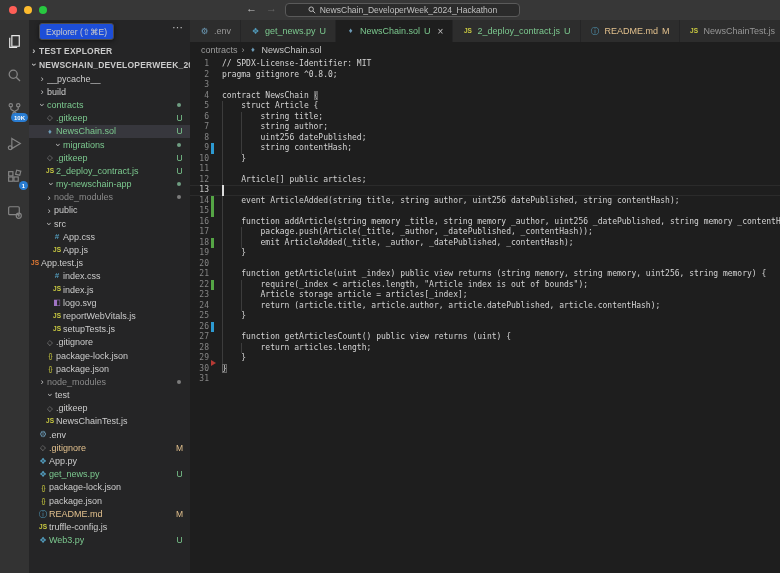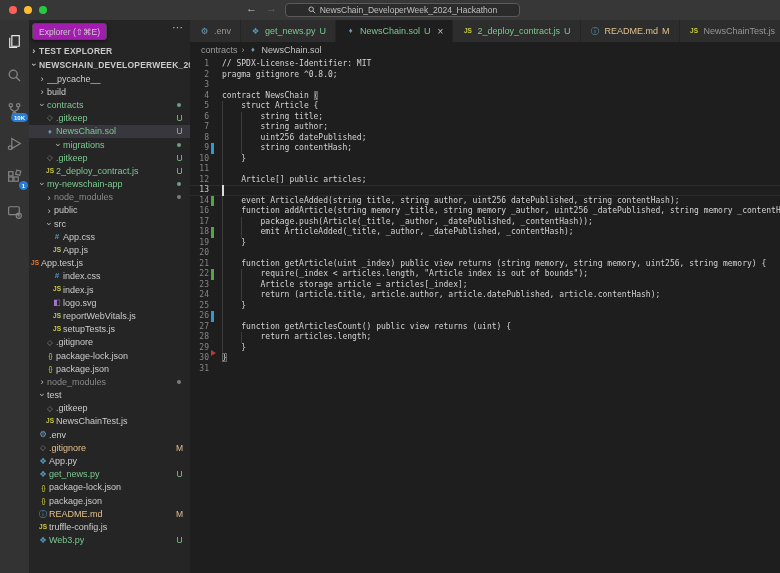--- a/index.html
+++ b/index.html
@@ -26,22 +26,22 @@
   .activitybar { width:29px; background:#333333; flex:none; padding-top:4px; }
   .abar-item { height:34px; display:flex; align-items:center; justify-content:center; position:relative;
     color:#858585; cursor:pointer; }
   .abar-item.active { color:#e7e7e7; }
   .badge { position:absolute; bottom:4px; right:1px; background:#2a7dd2; color:#fff; font-size:6px;
     font-weight:bold; border-radius:7px; padding:1.5px 3px; line-height:1; }
 
   
   .sidebar { width:161px; background:#252526; flex:none; position:relative; overflow:hidden; }
   .sb-head { height:24px; position:relative; }
-  .tooltip { position:absolute; top:3px; left:3px; padding:2.5px 6px; border:1px solid #4b4b4b;
-    background:#a21caf; border-radius:3px; color:#cccccc; font-size:8.5px; box-shadow:0 1px 4px rgba(0,0,0,.5);
+  .tooltip { position:absolute; top:3px; left:10px; padding:2.5px 6px; border:1px solid #4b4b4b;
+    background:#1d4ed8; border-radius:3px; color:#cccccc; font-size:8.5px; box-shadow:0 1px 4px rgba(0,0,0,.5);
     white-space:nowrap; z-index:5; }
   .more-dots { position:absolute; right:7px; top:1px; color:#bbbbbb; font-size:11px; cursor:pointer; }
   .section { height:14px; display:flex; align-items:center; font-weight:bold; font-size:8.5px;
     color:#cacaca; letter-spacing:.2px; cursor:pointer; white-space:nowrap; overflow:hidden; }
   .section .chev { flex:none; }
   .srow { height:13.2px; display:flex; align-items:center; padding-right:5px; cursor:pointer;
     font-size:9px; color:#cccccc; white-space:nowrap; }
   .srow.sel { background:#37373d; }
   .chev { width:10px; flex:none; color:#c0c0c0; font-size:9.5px; text-align:center; display:inline-block; line-height:1; }
   .chev.exp { transform:rotate(90deg); }
@@ -204,21 +204,21 @@
           <div class="srow" style="padding-left: 15px;">
             <span class="ficon i-gitkeep">◇</span>
             <span class="label c-green">.gitkeep</span>
             <span class="git c-green">U</span>
           </div>
           <div class="srow" style="padding-left: 15px;">
             <span class="ficon i-js">JS</span>
             <span class="label c-green">2_deploy_contract.js</span>
             <span class="git c-green">U</span>
           </div>
-          <div class="srow" style="padding-left: 8px;">
+          <div class="srow" style="padding-left: 17px;">
             <span class="chev exp">›</span>
             <span class="label c-green">my-newschain-app</span>
             <span class="dot dot-green"></span>
           </div>
           <div class="srow" style="padding-left: 15px;">
             <span class="chev">›</span>
             <span class="label c-dim">node_modules</span>
             <span class="dot dot-gray"></span>
           </div>
           <div class="srow" style="padding-left: 15px;">
@@ -271,21 +271,21 @@
           </div>
           <div class="srow" style="padding-left: 15px;">
             <span class="ficon i-json">{}</span>
             <span class="label c-default">package.json</span>
           </div>
           <div class="srow" style="padding-left: 8px;">
             <span class="chev">›</span>
             <span class="label c-dim">node_modules</span>
             <span class="dot dot-gray"></span>
           </div>
-          <div class="srow" style="padding-left: 8px;">
+          <div class="srow" style="padding-left: 16px;">
             <span class="chev exp">›</span>
             <span class="label c-default">test</span>
           </div>
           <div class="srow" style="padding-left: 15px;">
             <span class="ficon i-gitkeep">◇</span>
             <span class="label c-default">.gitkeep</span>
           </div>
           <div class="srow" style="padding-left: 15px;">
             <span class="ficon i-js">JS</span>
             <span class="label c-default">NewsChainTest.js</span>
@@ -379,20 +379,21 @@
           <div class="cline"><div class="gut"><span class="lnum">5</span><span class="mark"></span></div><div class="ctext"><div class="guide" style="left: calc(0ch + 5px);"></div><span>    struct Article {</span></div></div>
           <div class="cline"><div class="gut"><span class="lnum">6</span><span class="mark"></span></div><div class="ctext"><div class="guide" style="left: calc(0ch + 5px);"></div><div class="guide" style="left: calc(4ch + 5px);"></div><span>        string title;</span></div></div>
           <div class="cline"><div class="gut"><span class="lnum">7</span><span class="mark"></span></div><div class="ctext"><div class="guide" style="left: calc(0ch + 5px);"></div><div class="guide" style="left: calc(4ch + 5px);"></div><span>        string author;</span></div></div>
           <div class="cline"><div class="gut"><span class="lnum">8</span><span class="mark"></span></div><div class="ctext"><div class="guide" style="left: calc(0ch + 5px);"></div><div class="guide" style="left: calc(4ch + 5px);"></div><span>        uint256 datePublished;</span></div></div>
           <div class="cline"><div class="gut"><span class="lnum">9</span><span class="mark m-modified"></span></div><div class="ctext"><div class="guide" style="left: calc(0ch + 5px);"></div><div class="guide" style="left: calc(4ch + 5px);"></div><span>        string contentHash;</span></div></div>
           <div class="cline"><div class="gut"><span class="lnum">10</span><span class="mark"></span></div><div class="ctext"><div class="guide" style="left: calc(0ch + 5px);"></div><span>    }</span></div></div>
           <div class="cline"><div class="gut"><span class="lnum">11</span><span class="mark"></span></div><div class="ctext"><div class="guide" style="left: calc(0ch + 5px);"></div><span></span></div></div>
           <div class="cline"><div class="gut"><span class="lnum">12</span><span class="mark"></span></div><div class="ctext"><div class="guide" style="left: calc(0ch + 5px);"></div><span>    Article[] public articles;</span></div></div>
           <div class="cline cur"><div class="gut"><span class="lnum cur">13</span><span class="mark"></span></div><div class="ctext"><div class="guide" style="left: calc(0ch + 5px);"></div><div class="cursor-caret" style="left: 5px;"></div><span></span></div></div>
           <div class="cline"><div class="gut"><span class="lnum">14</span><span class="mark m-added"></span></div><div class="ctext"><div class="guide" style="left: calc(0ch + 5px);"></div><span>    event ArticleAdded(string title, string author, uint256 datePublished, string contentHash);</span></div></div>
+          <div class="cline"><div class="gut"><span class="lnum">15</span><span class="mark m-added"></span></div><div class="ctext"><div class="guide" style="left: calc(0ch + 5px);"></div><span></span></div></div>
           <div class="cline"><div class="gut"><span class="lnum">16</span><span class="mark"></span></div><div class="ctext"><div class="guide" style="left: calc(0ch + 5px);"></div><span>    function addArticle(string memory _title, string memory _author, uint256 _datePublished, string memory _contentHash) public {</span></div></div>
           <div class="cline"><div class="gut"><span class="lnum">17</span><span class="mark"></span></div><div class="ctext"><div class="guide" style="left: calc(0ch + 5px);"></div><div class="guide" style="left: calc(4ch + 5px);"></div><span>        package.push(Article(_title, _author, _datePublished, _contentHash));</span></div></div>
           <div class="cline"><div class="gut"><span class="lnum">18</span><span class="mark m-added"></span></div><div class="ctext"><div class="guide" style="left: calc(0ch + 5px);"></div><div class="guide" style="left: calc(4ch + 5px);"></div><span>        emit ArticleAdded(_title, _author, _datePublished, _contentHash);</span></div></div>
           <div class="cline"><div class="gut"><span class="lnum">19</span><span class="mark"></span></div><div class="ctext"><div class="guide" style="left: calc(0ch + 5px);"></div><span>    }</span></div></div>
           <div class="cline"><div class="gut"><span class="lnum">20</span><span class="mark"></span></div><div class="ctext"><div class="guide" style="left: calc(0ch + 5px);"></div><span></span></div></div>
           <div class="cline"><div class="gut"><span class="lnum">21</span><span class="mark"></span></div><div class="ctext"><div class="guide" style="left: calc(0ch + 5px);"></div><span>    function getArticle(uint _index) public view returns (string memory, string memory, uint256, string memory) {</span></div></div>
           <div class="cline"><div class="gut"><span class="lnum">22</span><span class="mark m-added"></span></div><div class="ctext"><div class="guide" style="left: calc(0ch + 5px);"></div><div class="guide" style="left: calc(4ch + 5px);"></div><span>        require(_index &lt; articles.length, "Article index is out of bounds");</span></div></div>
           <div class="cline"><div class="gut"><span class="lnum">23</span><span class="mark"></span></div><div class="ctext"><div class="guide" style="left: calc(0ch + 5px);"></div><div class="guide" style="left: calc(4ch + 5px);"></div><span>        Article storage article = articles[_index];</span></div></div>
           <div class="cline"><div class="gut"><span class="lnum">24</span><span class="mark"></span></div><div class="ctext"><div class="guide" style="left: calc(0ch + 5px);"></div><div class="guide" style="left: calc(4ch + 5px);"></div><span>        return (article.title, article.author, article.datePublished, article.contentHash);</span></div></div>
           <div class="cline"><div class="gut"><span class="lnum">25</span><span class="mark"></span></div><div class="ctext"><div class="guide" style="left: calc(0ch + 5px);"></div><span>    }</span></div></div>

